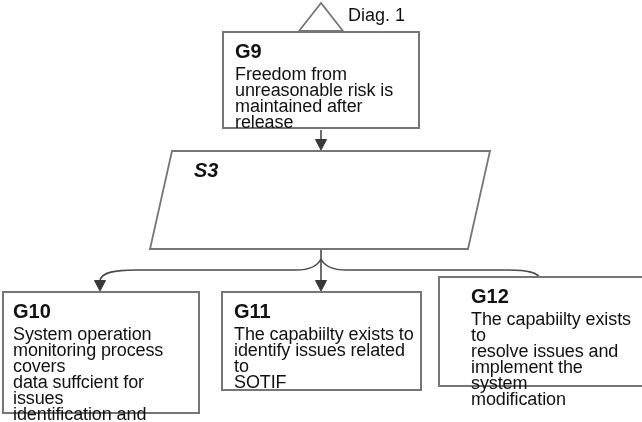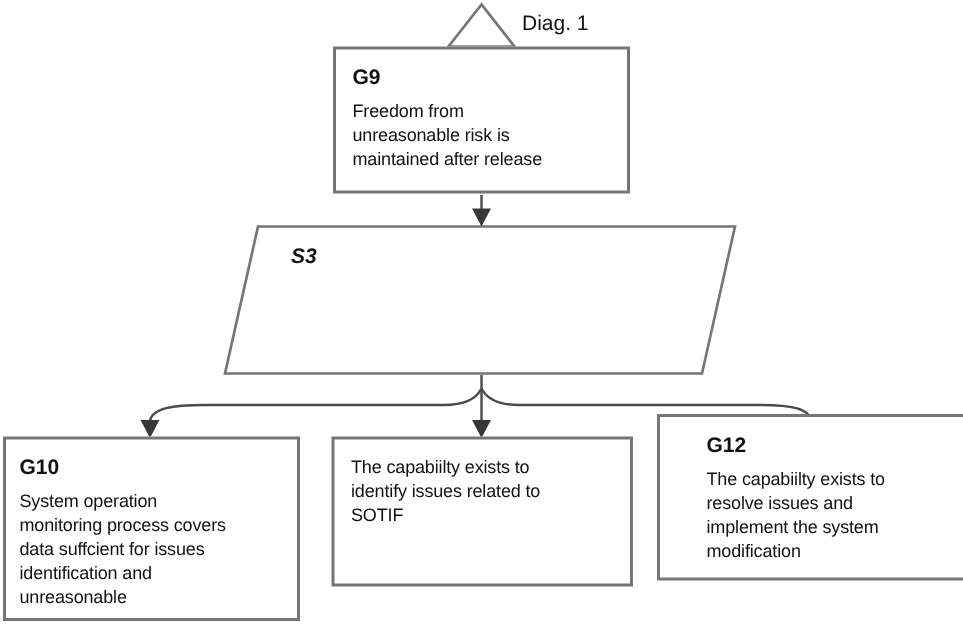--- a/index.html
+++ b/index.html
@@ -41,46 +41,46 @@
     stroke-width: 1.8;
   }
   .node {
     position: absolute;
     background: var(--c-bg);
     border: 2px solid var(--c-border);
     padding: 10px 6px 0 11px;
   }
   .node-id {
     font-weight: bold;
-    font-size: 14px;
+    font-size: 20px;
     line-height: 16px;
     margin-bottom: 7px;
   }
   .node-text {
-    font-size: 12px;
+    font-size: 18px;
     line-height: 16px;
     white-space: pre-line;
     letter-spacing: -0.1px;
   }
   
   #node-g9  { left: 222px; top: 31px;  width: 198px; height: 98px; }
   #node-g10 { left: 2px;   top: 291px; width: 198px; height: 123px; padding-left: 9px; }
   #node-g11 { left: 221px; top: 291px; width: 201px; height: 100px; }
   #node-g12 { left: 438px; top: 276px; width: 212px; height: 111px; padding-left: 31px; }
   
   #node-s3-text {
     position: absolute;
     left: 194px; top: 162px;
     width: 290px;
     font-style: italic;
   }
   #module-label {
     position: absolute;
     left: 348px; top: 7px;
-    font-size: 14px;
+    font-size: 18px;
     line-height: 16px;
   }
 </style>
 </head>
 <body>
 
 <div id="canvas">
 
   <svg id="wires" viewBox="0 0 642 422" xmlns="http://www.w3.org/2000/svg">
 
@@ -119,20 +119,21 @@
   <div class="node" id="node-g10">
     <div class="node-id">G10</div>
     <div class="node-text">System operation
 monitoring process covers
 data suffcient for issues
 identification and
 unreasonable</div>
   </div>
 
   <div class="node" id="node-g11">
+    <div class="node-id">G11</div>
     <div class="node-text">The capabiilty exists to
 identify issues related to
 SOTIF</div>
   </div>
 
   <div class="node" id="node-g12">
     <div class="node-id">G12</div>
     <div class="node-text">The capabiilty exists to
 resolve issues and
 implement the system

